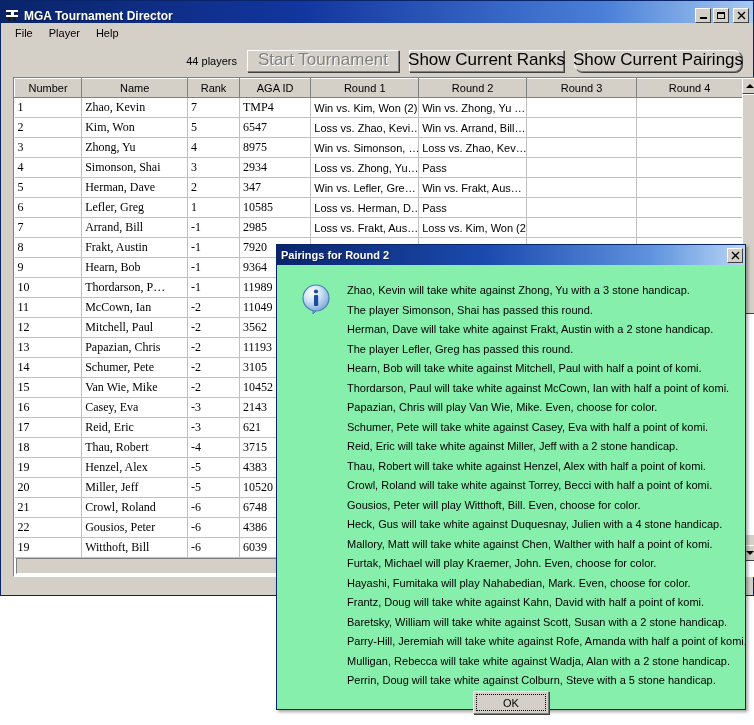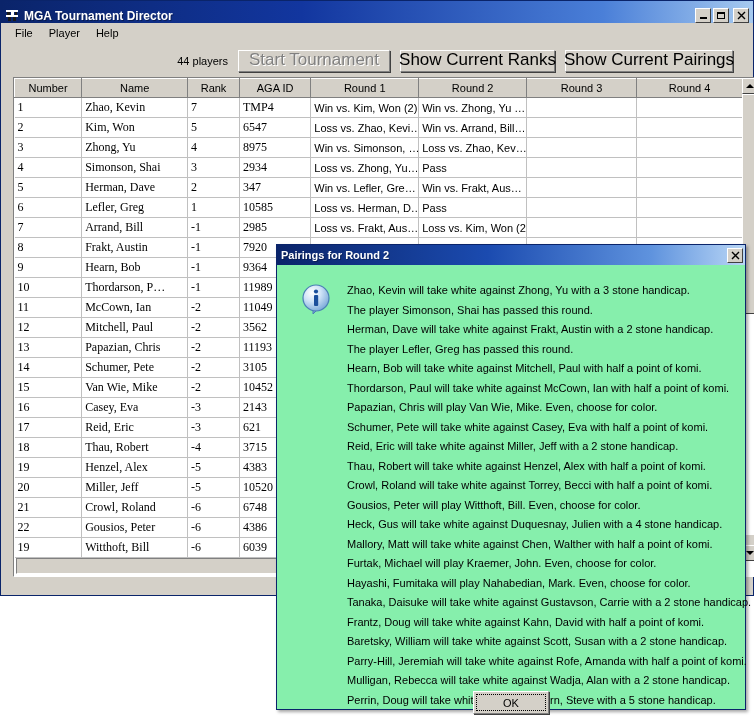--- a/index.html
+++ b/index.html
@@ -82,21 +82,21 @@
     color: #000;
     padding: 2px 8px;
     cursor: default;
   }
 
   .toolbar {
     height: 33px;
     background: #d4d0c8;
     display: flex;
     align-items: center;
-    padding-right: 20px;
+    padding-right: 11px;
     box-sizing: border-box;
   }
   .players-count {
     font-size: 11px;
     color: #000;
     margin-left: auto;
     margin-right: 10px;
     white-space: nowrap;
   }
   .tb-btn {
@@ -115,21 +115,21 @@
     box-sizing: border-box;
     display: flex; align-items: center; justify-content: center;
   }
   .tb-btn.disabled {
     color: #808080;
     text-shadow: 1px 1px 0 #ffffff;
   }
   .tb-btn.w1 { width: 152px; }
   .tb-btn.w2 { width: 106px; }
   .tb-btn.w3 { width: 155px; }
-  .tb-btn.w4 { width: 168px; margin-right: 0; }
+  .tb-btn.w4 { width: 168px; margin-right: 0; border-radius: 8px; }
 
   
   .table-area {
     position: absolute;
     left: 12px; top: 76px;
     width: 746px;
     height: 500px;
     background: #ffffff;
     border-top: 1px solid #808080;
     border-left: 1px solid #808080;
@@ -687,21 +687,20 @@
           <div class="msg-line">Papazian, Chris will play Van Wie, Mike.  Even, choose for color.</div>
           <div class="msg-line">Schumer, Pete will take white against Casey, Eva with half a point of komi.</div>
           <div class="msg-line">Reid, Eric will take white against Miller, Jeff with a 2 stone handicap.</div>
           <div class="msg-line">Thau, Robert will take white against Henzel, Alex with half a point of komi.</div>
           <div class="msg-line">Crowl, Roland will take white against Torrey, Becci with half a point of komi.</div>
           <div class="msg-line">Gousios, Peter will play Witthoft, Bill.  Even, choose for color.</div>
           <div class="msg-line">Heck, Gus will take white against Duquesnay, Julien with a 4 stone handicap.</div>
           <div class="msg-line">Mallory, Matt will take white against Chen, Walther with half a point of komi.</div>
           <div class="msg-line">Furtak, Michael will play Kraemer, John.  Even, choose for color.</div>
           <div class="msg-line">Hayashi, Fumitaka will play Nahabedian, Mark.  Even, choose for color.</div>
-          <div class="msg-line">Tanaka, Daisuke will take white against Gustavson, Carrie with a 2 stone handicap.</div>
           <div class="msg-line">Frantz, Doug will take white against Kahn, David with half a point of komi.</div>
           <div class="msg-line">Baretsky, William will take white against Scott, Susan with a 2 stone handicap.</div>
           <div class="msg-line">Parry-Hill, Jeremiah will take white against Rofe, Amanda with half a point of komi.</div>
           <div class="msg-line">Mulligan, Rebecca will take white against Wadja, Alan with a 2 stone handicap.</div>
           <div class="msg-line">Perrin, Doug will take white against Colburn, Steve with a 5 stone handicap.</div>
         </div>
     </div>
 
     <div class="dlg-footer">
       <div class="ok-btn">

